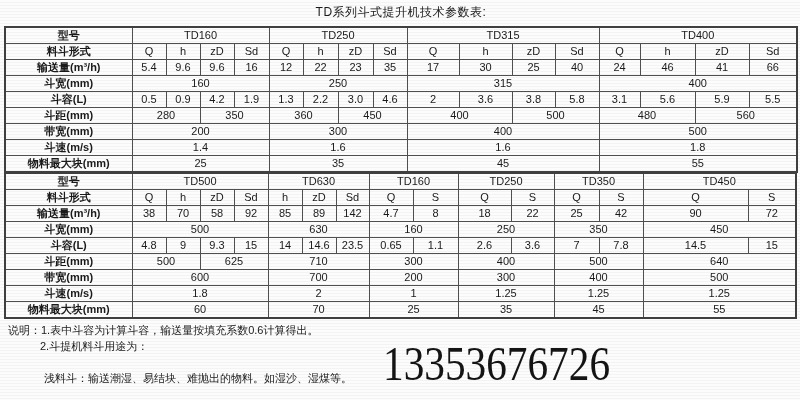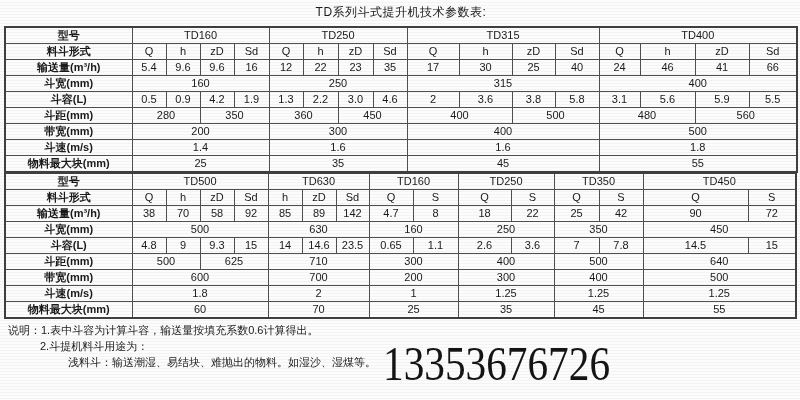--- a/index.html
+++ b/index.html
@@ -15,21 +15,21 @@
   td{
     border:1px solid #4f4f4f;height:15px;text-align:center;vertical-align:middle;
     font-size:11px;line-height:1;padding:0 1px;overflow:hidden;white-space:nowrap;
   }
   td.lbl{font-weight:bold;margin-top:8px;}
   td.head{font-weight:normal;}
   .notes{font-size:11px;line-height:16px;padding-top:3px;}
   .notes div{white-space:nowrap;}
   .ind0{padding-left:8px;}
   .ind1{padding-left:40px;}
-  .ind2{padding-left:68px;}
+  .ind2{padding-left:44px;margin-top:16px;}
   .phone{
     position:absolute;left:383px;top:340px;z-index:5;
     font-family:"Liberation Serif","DejaVu Serif",serif;
     font-size:48px;line-height:1;color:#141414;
     transform:scaleX(0.86);transform-origin:left top;
   }
 </style>
 </head>
 <body>
 

